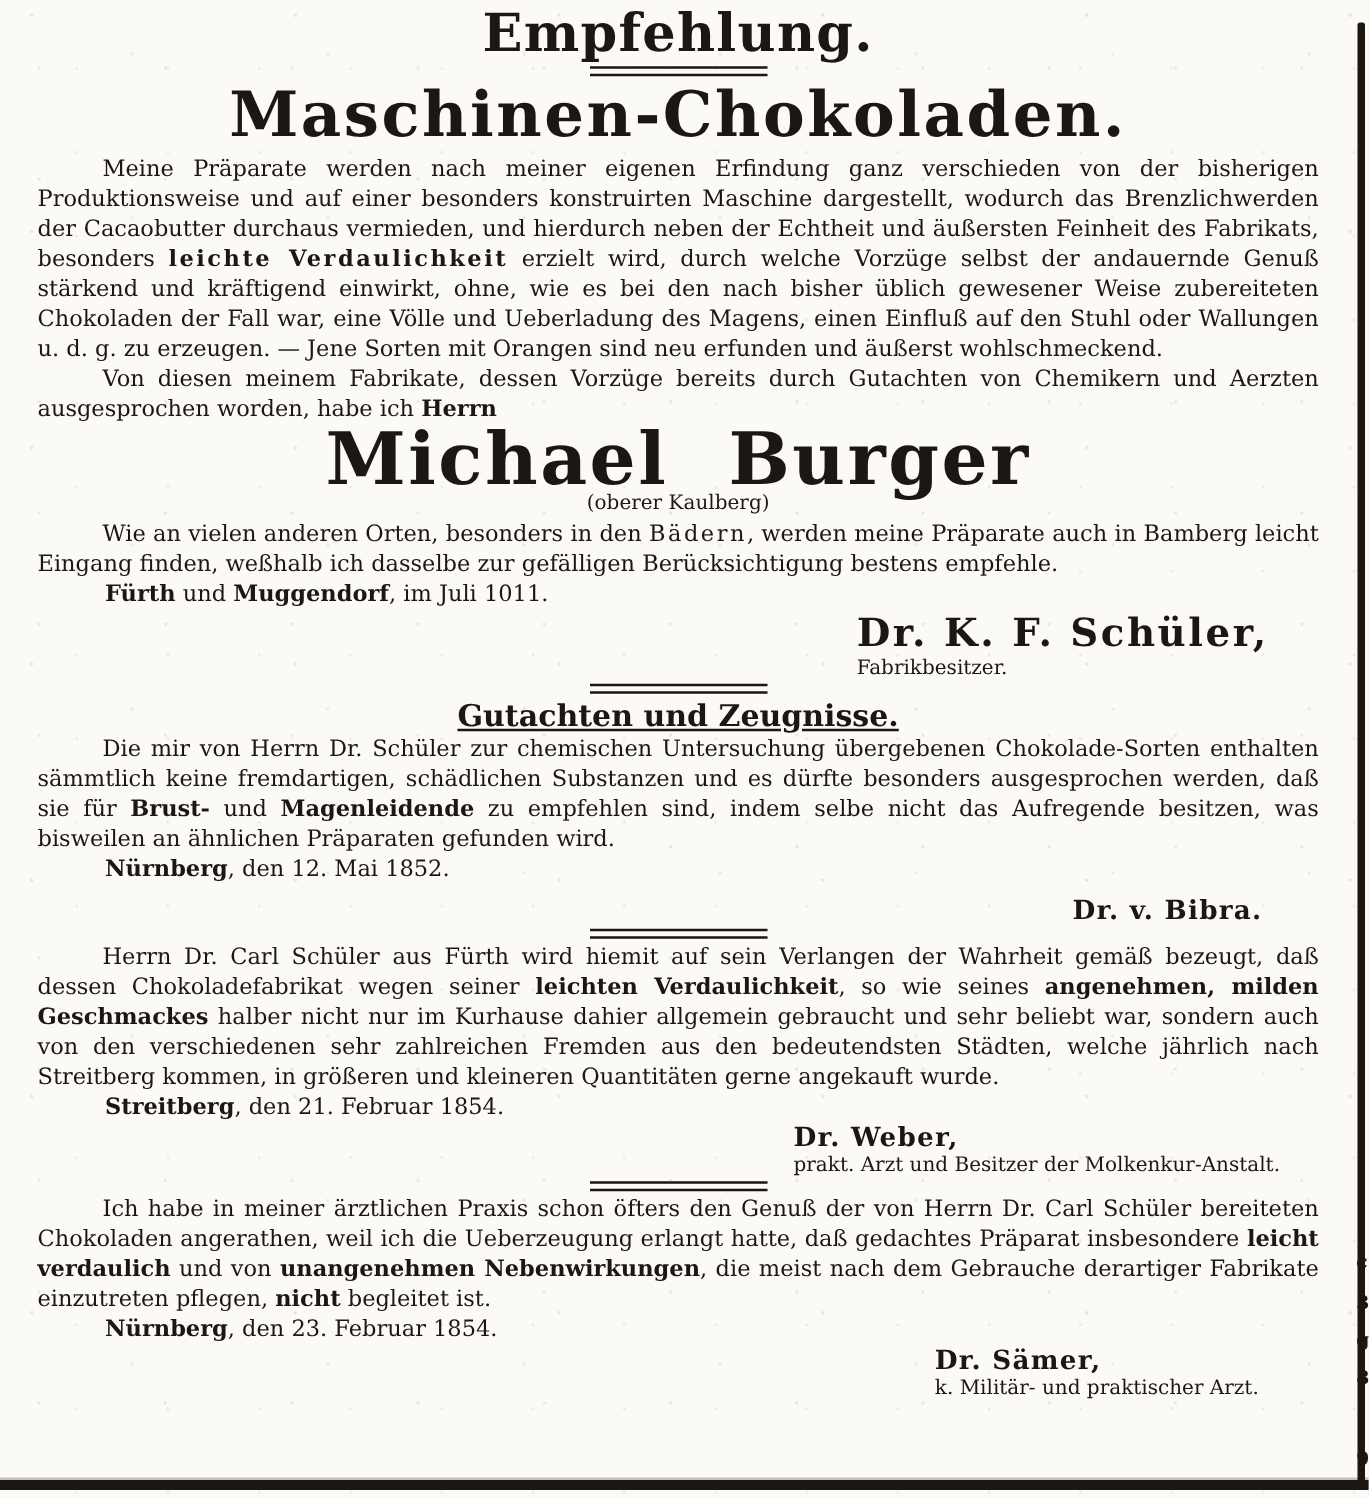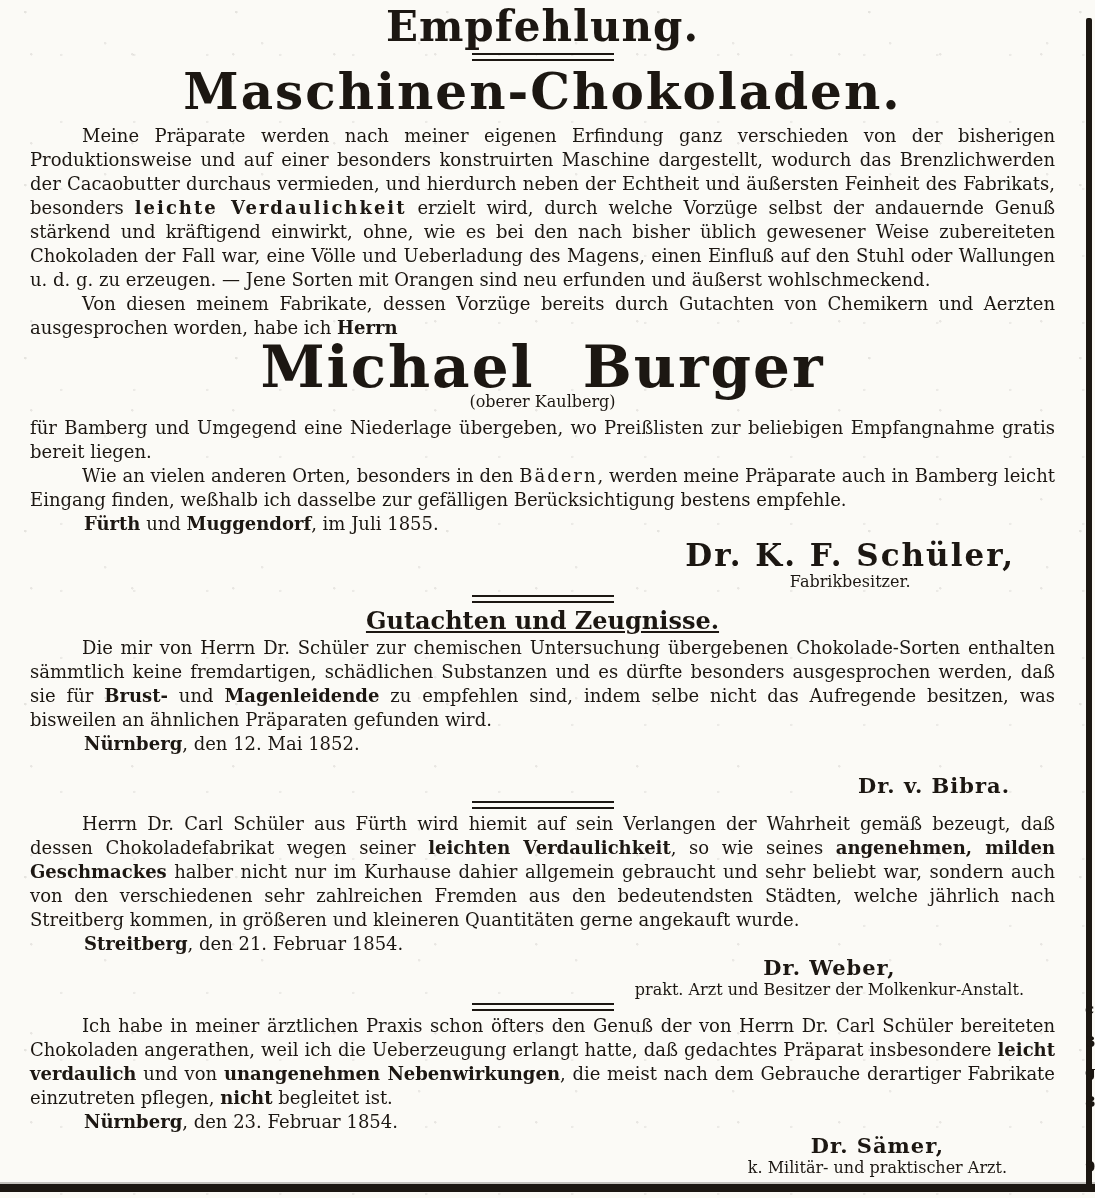--- a/index.html
+++ b/index.html
@@ -26,23 +26,23 @@
   h4 { font-size:24px; line-height:30px; text-align:center; font-weight:bold;text-decoration:underline; }
 
   .body { font-size:18px; line-height:24px; text-align:justify; }
   .indent { text-indent:52px; }
   .dateline { text-align:left; padding-left:54px; text-indent:0; }
   .bold, .b { font-weight:bold; }
   .sperr { letter-spacing:2px; }
 
   .rule-double { width:142px; height:4px; border-top:2px solid var(--ink); border-bottom:2px solid var(--ink); margin:3px auto 3px auto; }
 
-  .sig { width:-moz-fit-content; width:fit-content; text-align:center; margin-left:auto; }
+  .sig { width:-moz-fit-content; width:fit-content; text-align:left; margin-left:auto; }
   .sig-main   { margin-right:40px; margin-top:2px; }
-  .sig-bibra  { margin-right:45px; margin-top:18px; margin-bottom:2px; }
+  .sig-bibra  { margin-right:45px; margin-top:8px; margin-bottom:2px; }
   .sig-weber  { margin-right:31px; }
   .sig-saemer { margin-right:48px; }
   .sig-name-lg { font-size:31px; line-height:34px; font-weight:bold; letter-spacing:2px; }
   .sig-name    { font-size:21px; line-height:24px; font-weight:bold; letter-spacing:1px; }
   .sig-title   { font-size:16px; line-height:20px; }
 
   .colrule { position:absolute; top:18px; bottom:8px; right:3px; width:6px; background:var(--ink); border-radius:2px; }
   .bottomrule { position:absolute; left:0; right:0; bottom:6px; height:8px; background:var(--ink); box-shadow:0 -2px 0 rgba(28,23,18,.25); }
   .frag { position:absolute; right:0; width:10px; font-size:15px; font-weight:bold; color:var(--ink); overflow:hidden; }
   .f0 { top:1000px; } .f1 { top:1033px; } .f2 { top:1063px; } .f3 { top:1093px; } .f4 { top:1158px; }
@@ -65,23 +65,22 @@
     <h1>Empfehlung.</h1>
     <div class="rule-double"></div>
     <h2>Maschinen-Chokoladen.</h2>
 
     <p class="body indent"><span>Meine Präparate werden nach meiner eigenen Erfindung ganz verschieden von der bisherigen Produktionsweise und auf einer besonders konstruirten Maschine dargestellt, wodurch das Brenzlichwerden der Cacaobutter durchaus vermieden, und hierdurch neben der Echtheit und äußersten Feinheit des Fabrikats, besonders </span><span class="bold sperr">leichte Verdaulichkeit</span><span> erzielt wird, durch welche Vorzüge selbst der andauernde Genuß stärkend und kräftigend einwirkt, ohne, wie es bei den nach bisher üblich gewesener Weise zubereiteten Chokoladen der Fall war, eine Völle und Ueberladung des Magens, einen Einfluß auf den Stuhl oder Wallungen u. d. g. zu erzeugen. — Jene Sorten mit Orangen sind neu erfunden und äußerst wohlschmeckend.</span></p>
     <p class="body indent"><span>Von diesen meinem Fabrikate, dessen Vorzüge bereits durch Gutachten von Chemikern und Aerzten ausgesprochen worden, habe ich </span><span class="bold">Herrn</span></p>
 
     <h3>Michael Burger</h3>
     <div class="sub">(oberer Kaulberg)</div>
 
-    <p class="body"><span>für Bamberg und Umgegend eine Niederlage übergeben, wo Preißlisten zur beliebigen Empfangnahme gratis bereit liegen.</span></p>
     <p class="body indent"><span>Wie an vielen anderen Orten, besonders in den </span><span class="sperr">Bädern</span><span>, werden meine Präparate auch in Bamberg leicht Eingang finden, weßhalb ich dasselbe zur gefälligen Berücksichtigung bestens empfehle.</span></p>
-    <p class="body dateline"><span class="bold">Fürth</span><span> und </span><span class="bold">Muggendorf</span><span>, im Juli 1855.</span></p>
+    <p class="body dateline"><span class="bold">Fürth</span><span> und </span><span class="bold">Muggendorf</span><span>, im Juli 1011.</span></p>
 
     <div class="sig sig-main">
       <div class="sig-name-lg">Dr. K. F. Schüler,</div>
       <div class="sig-title">Fabrikbesitzer.</div>
     </div>
 
     <div class="rule-double"></div>
     <h4>Gutachten und Zeugnisse.</h4>
 
     <p class="body indent"><span>Die mir von Herrn Dr. Schüler zur chemischen Untersuchung übergebenen Chokolade-Sorten enthalten sämmtlich keine fremdartigen, schädlichen Substanzen und es dürfte besonders ausgesprochen werden, daß sie für </span><span class="bold">Brust-</span><span> und </span><span class="bold">Magenleidende</span><span> zu empfehlen sind, indem selbe nicht das Aufregende besitzen, was bisweilen an ähnlichen Präparaten gefunden wird.</span></p>

